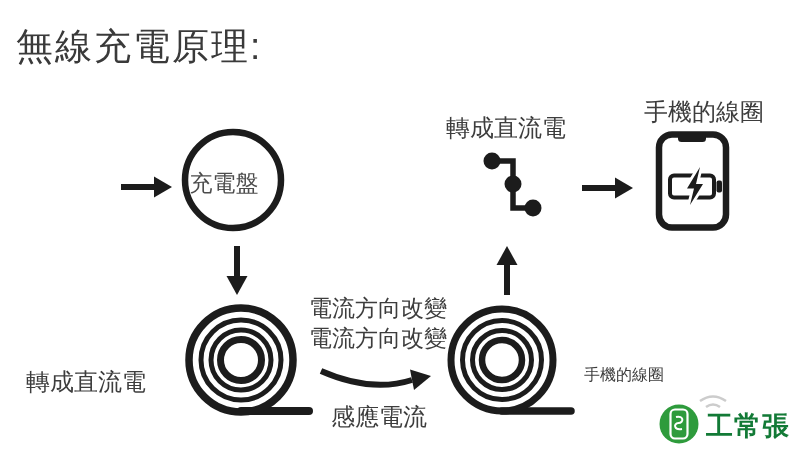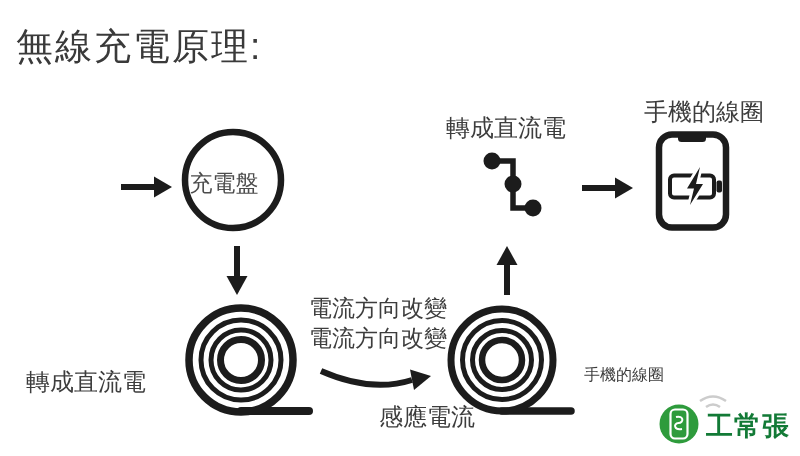--- a/index.html
+++ b/index.html
@@ -21,21 +21,21 @@
   }
   .pad-label{
     left:183px;top:168px;width:82px;text-align:center;
     font-size:23px;color:#4c4c4c;
   }
   .pad-coil-label{left:26px;top:366px;font-size:24px;}
   .field-block{
     left:297px;top:293px;width:150px;text-align:right;
     font-size:23px;line-height:30px;
   }
-  .induced-label{left:331px;top:401px;font-size:24px;margin-left:48px;}
+  .induced-label{left:331px;top:401px;font-size:24px;}
   .phone-coil-label{left:584px;top:365px;font-size:16px;}
   .dc-label{left:446px;top:112px;font-size:24px;}
   .battery-label{left:644px;top:96px;font-size:24px;}
   .logo-text{
     left:706px;top:408px;font-size:27px;font-weight:bold;
     color:#127a36;letter-spacing:1px;
   }
 </style>
 </head>
 <body>

